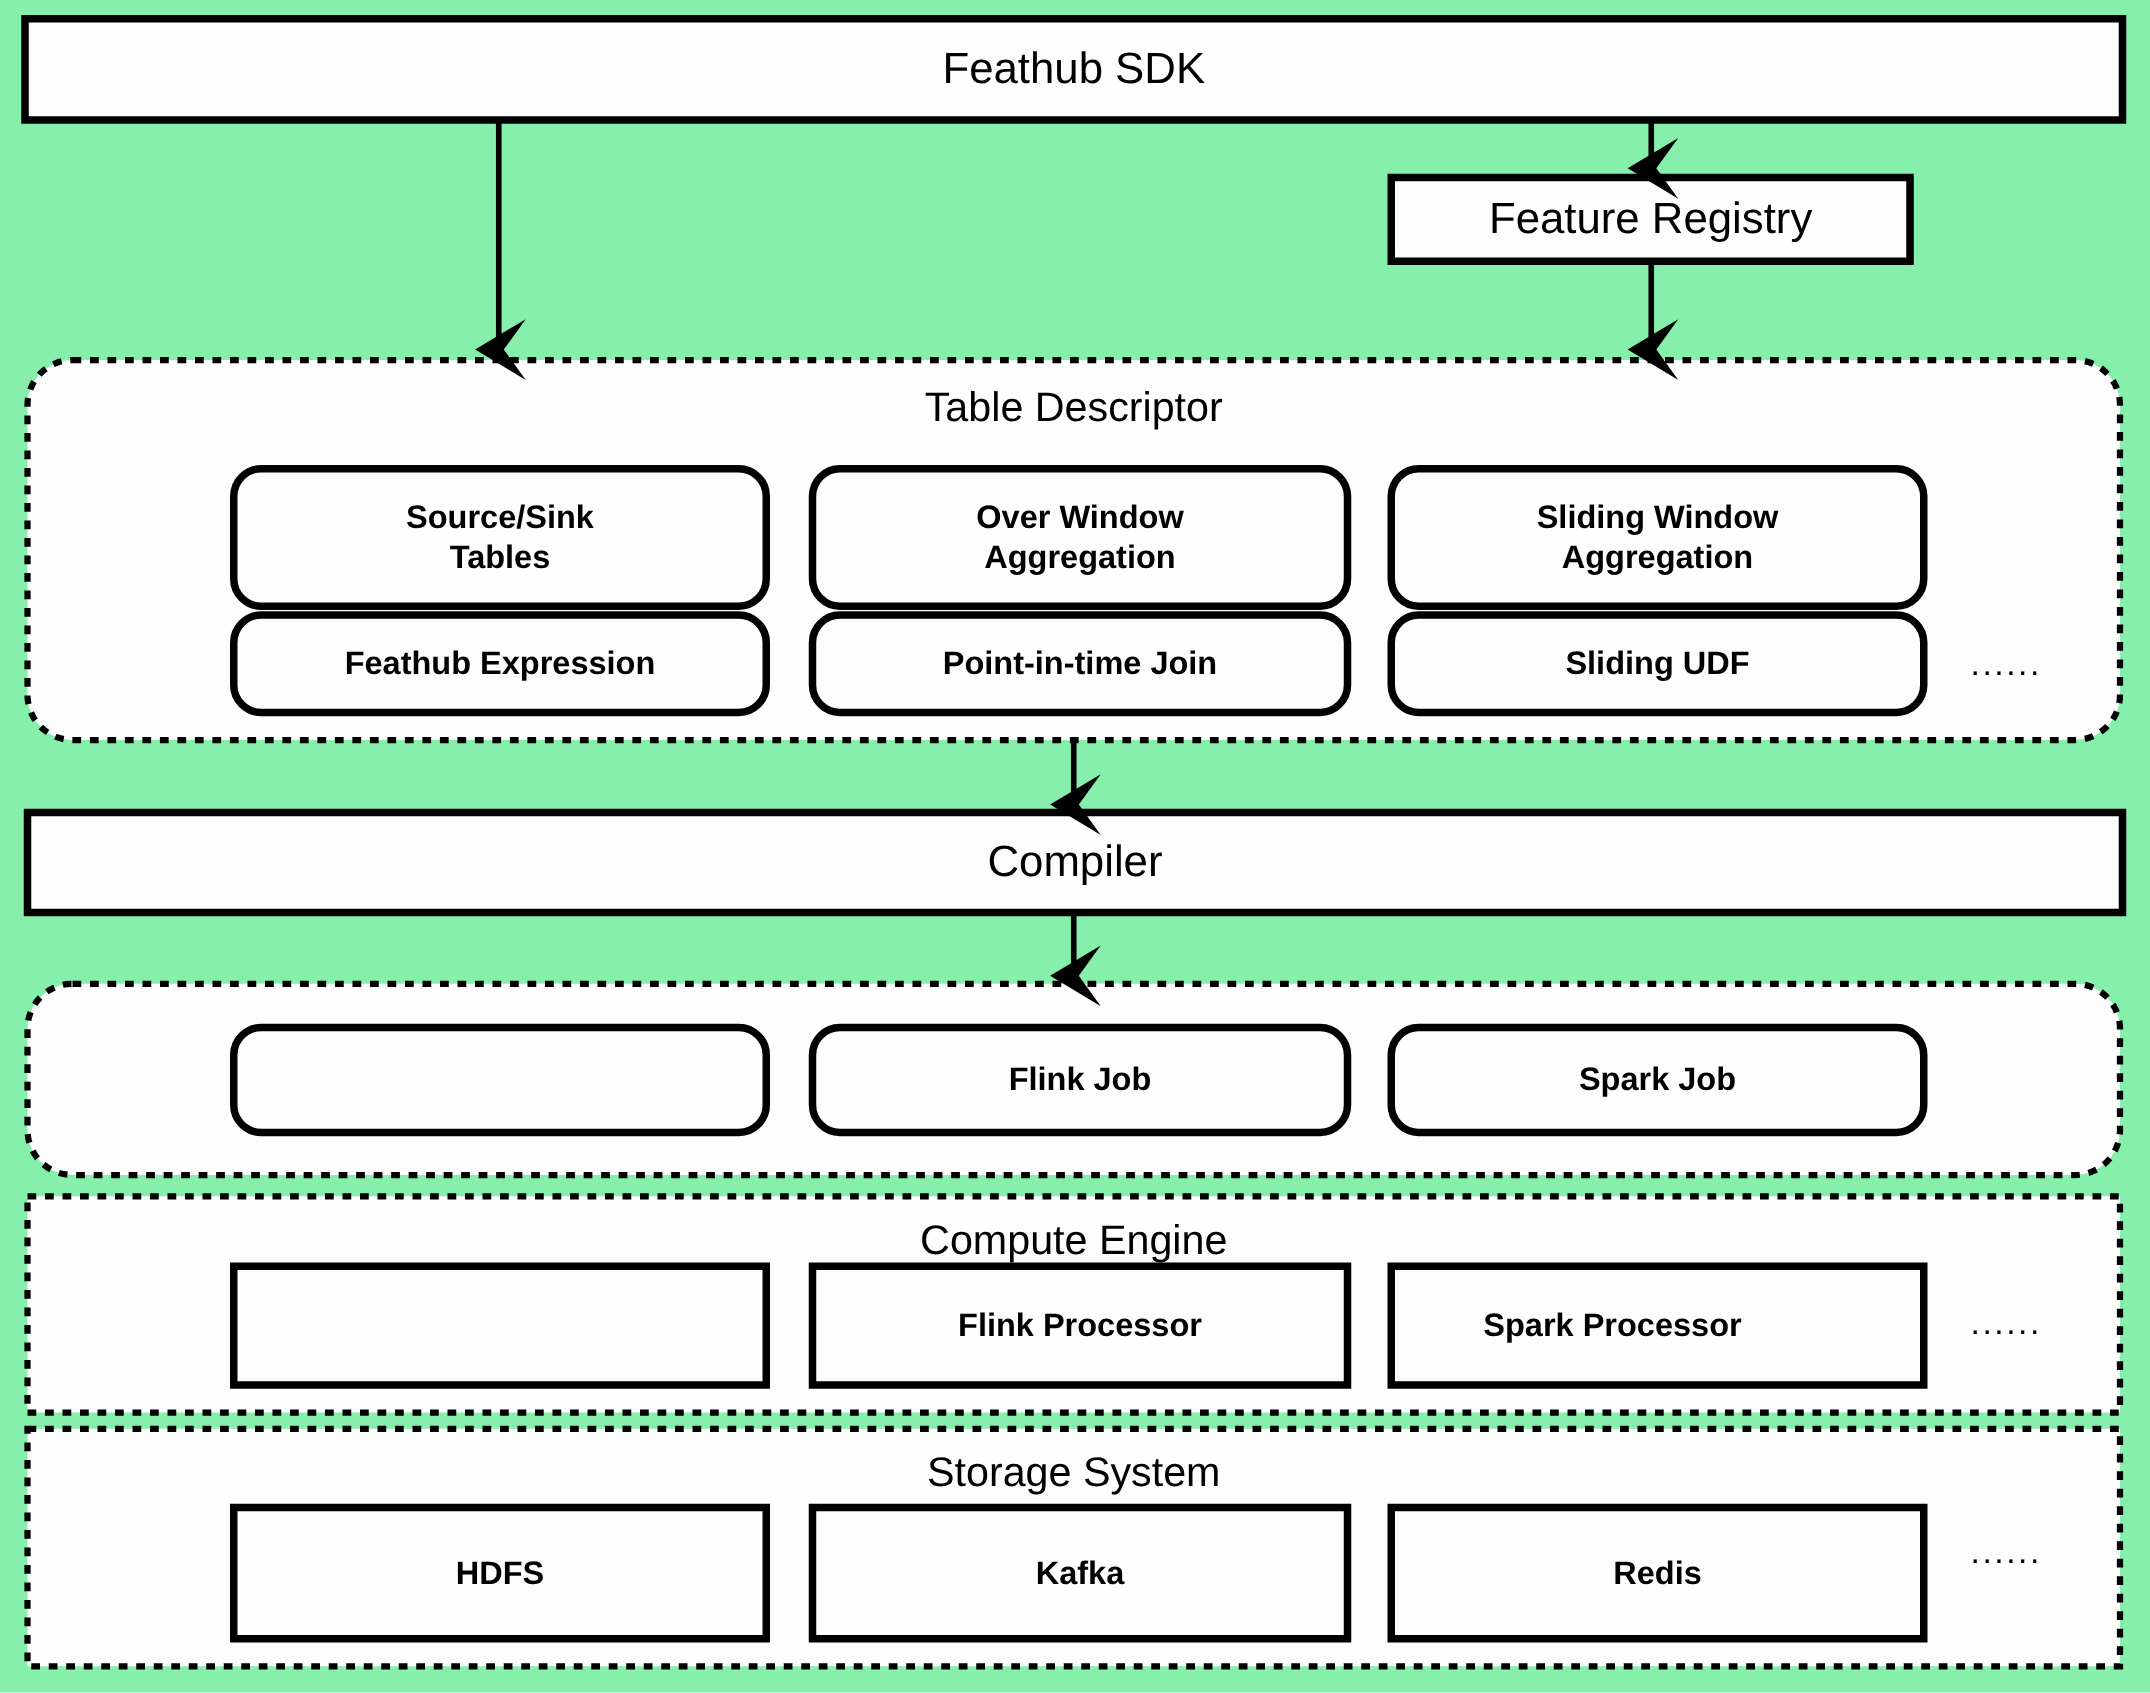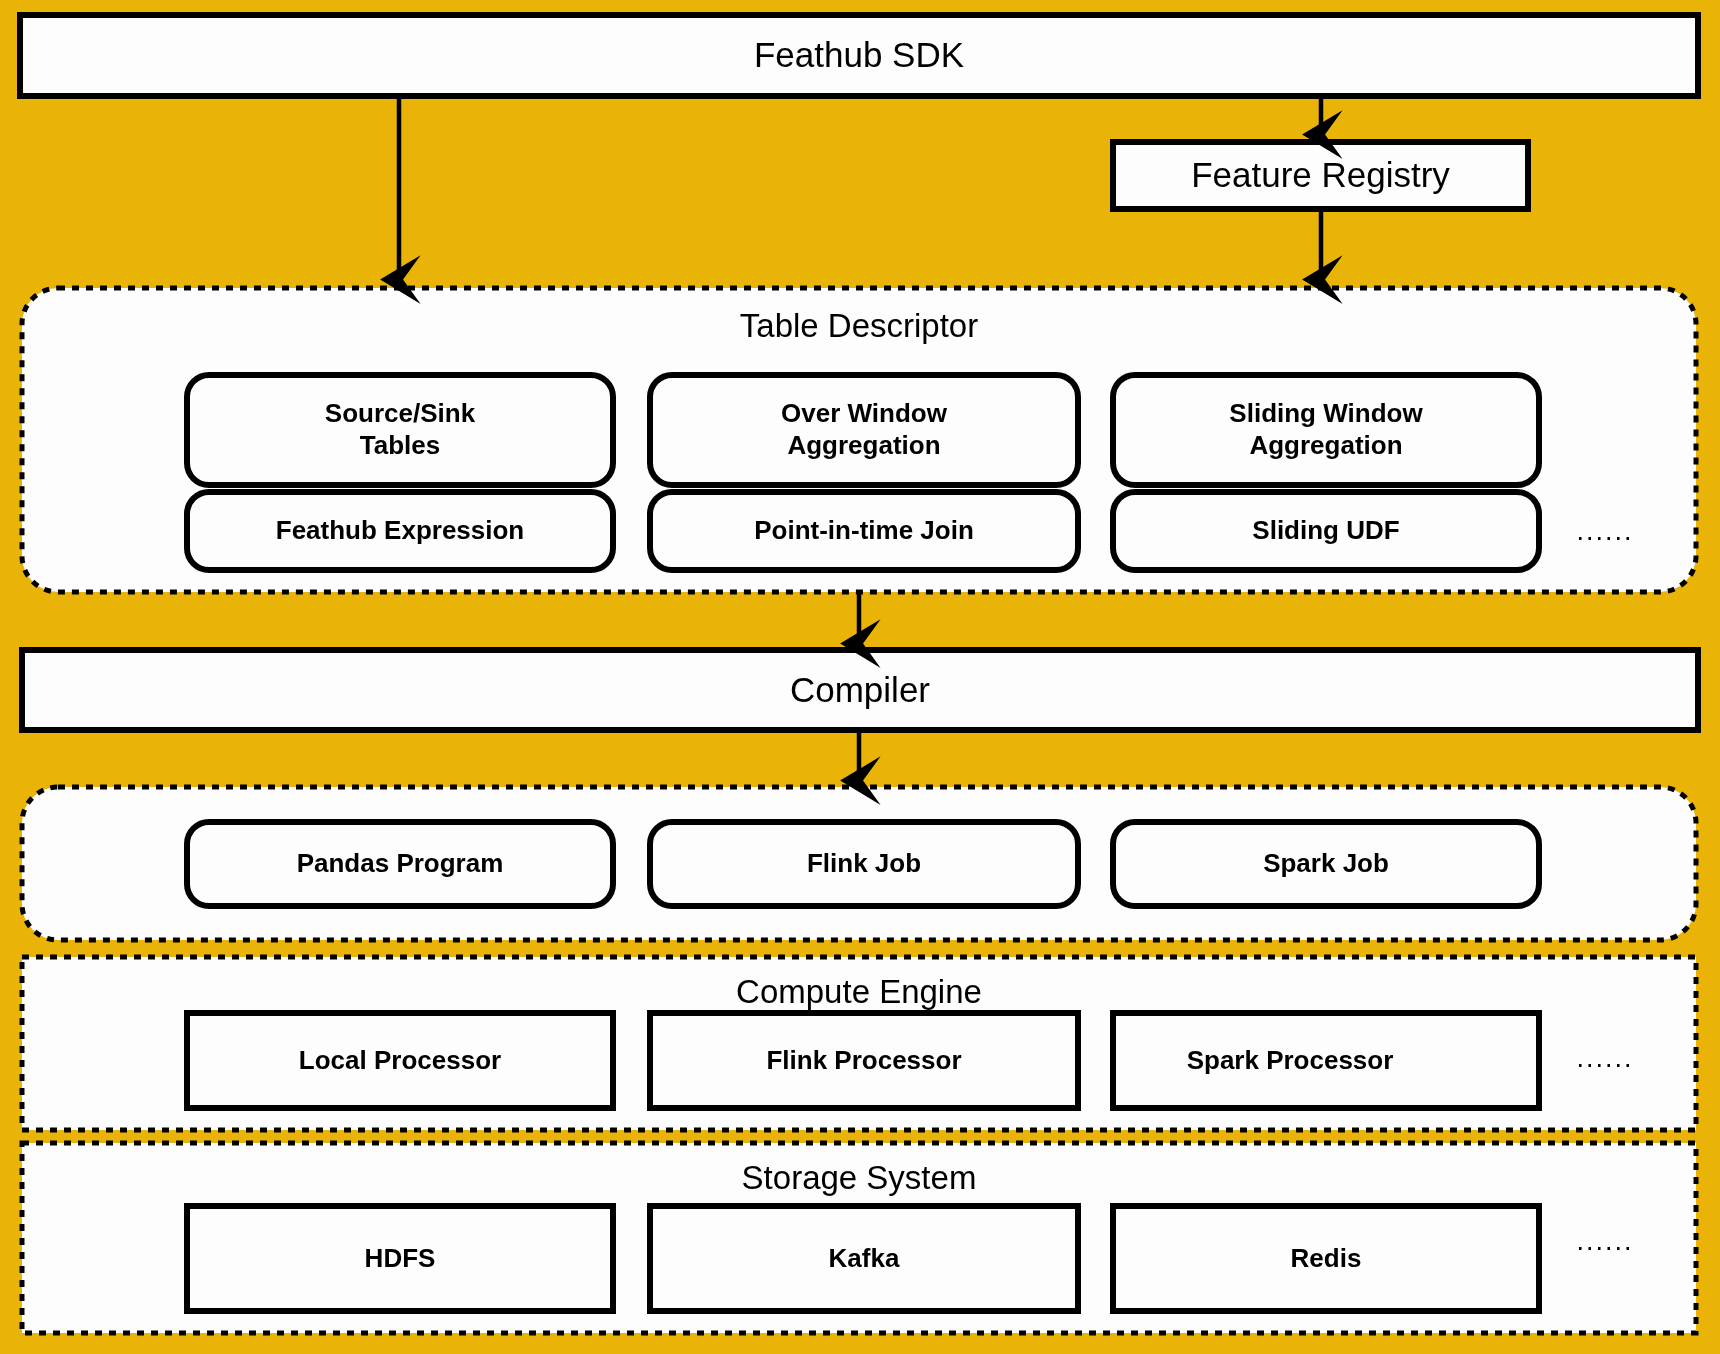--- a/index.html
+++ b/index.html
@@ -4,21 +4,21 @@
 <style>
   html, body {
     margin: 0;
     padding: 0;
     background: #ffffff;
   }
   #diagram-root {
     position: relative;
     width: 1720px;
     height: 1354px;
-    background: #eab308;
+    background: #86efac;
     font-family: "Liberation Sans", sans-serif;
     overflow: hidden;
   }
   svg.layer {
     position: absolute;
     top: 0;
     left: 0;
     width: 1720px;
     height: 1354px;
   }
@@ -119,32 +119,30 @@
 
   <div class="hit" style="left:1113px;top:492px;width:426px;height:78px;"></div>
   <div class="node-text t-box" style="left:1113px;top:492px;width:426px;height:78px;">Sliding UDF</div>
 
   <div class="node-text t-ellipsis" style="left:1545px;top:505px;width:120px;height:52px;">......</div>
 
   <div class="hit" style="left:22px;top:650px;width:1676px;height:80px;"></div>
   <div class="node-text t-banner" style="left:22px;top:650px;width:1676px;height:80px;">Compiler</div>
 
   <div class="hit" style="left:187px;top:822px;width:426px;height:84px;"></div>
-  <div class="node-text t-box" style="left:187px;top:822px;width:426px;height:84px;">Pandas Program</div>
 
   <div class="hit" style="left:650px;top:822px;width:428px;height:84px;"></div>
   <div class="node-text t-box" style="left:650px;top:822px;width:428px;height:84px;">Flink Job</div>
 
   <div class="hit" style="left:1113px;top:822px;width:426px;height:84px;"></div>
   <div class="node-text t-group" style="left:22px;top:967px;width:1674px;height:50px;">Compute Engine</div>
 
   <div class="node-text t-box" style="left:1113px;top:822px;width:426px;height:84px;">Spark Job</div>
 
   <div class="hit" style="left:187px;top:1013px;width:426px;height:95px;"></div>
-  <div class="node-text t-box" style="left:187px;top:1013px;width:426px;height:95px;">Local Processor</div>
 
   <div class="hit" style="left:650px;top:1013px;width:428px;height:95px;"></div>
   <div class="node-text t-box" style="left:650px;top:1013px;width:428px;height:95px;">Flink Processor</div>
 
   <div class="hit" style="left:1113px;top:1013px;width:426px;height:95px;"></div>
   <div class="node-text t-box" style="left:1077px;top:1013px;width:426px;height:95px;">Spark Processor</div>
 
   <div class="node-text t-ellipsis" style="left:1545px;top:1033px;width:120px;height:50px;">......</div>
 
   <div class="node-text t-group" style="left:22px;top:1153px;width:1674px;height:50px;">Storage System</div>

